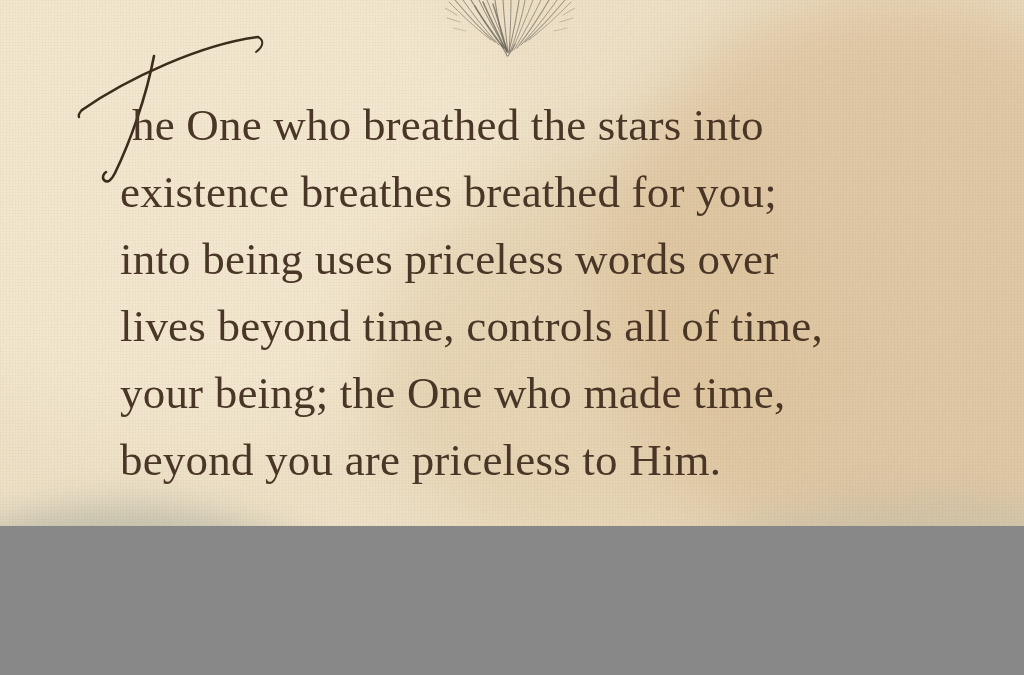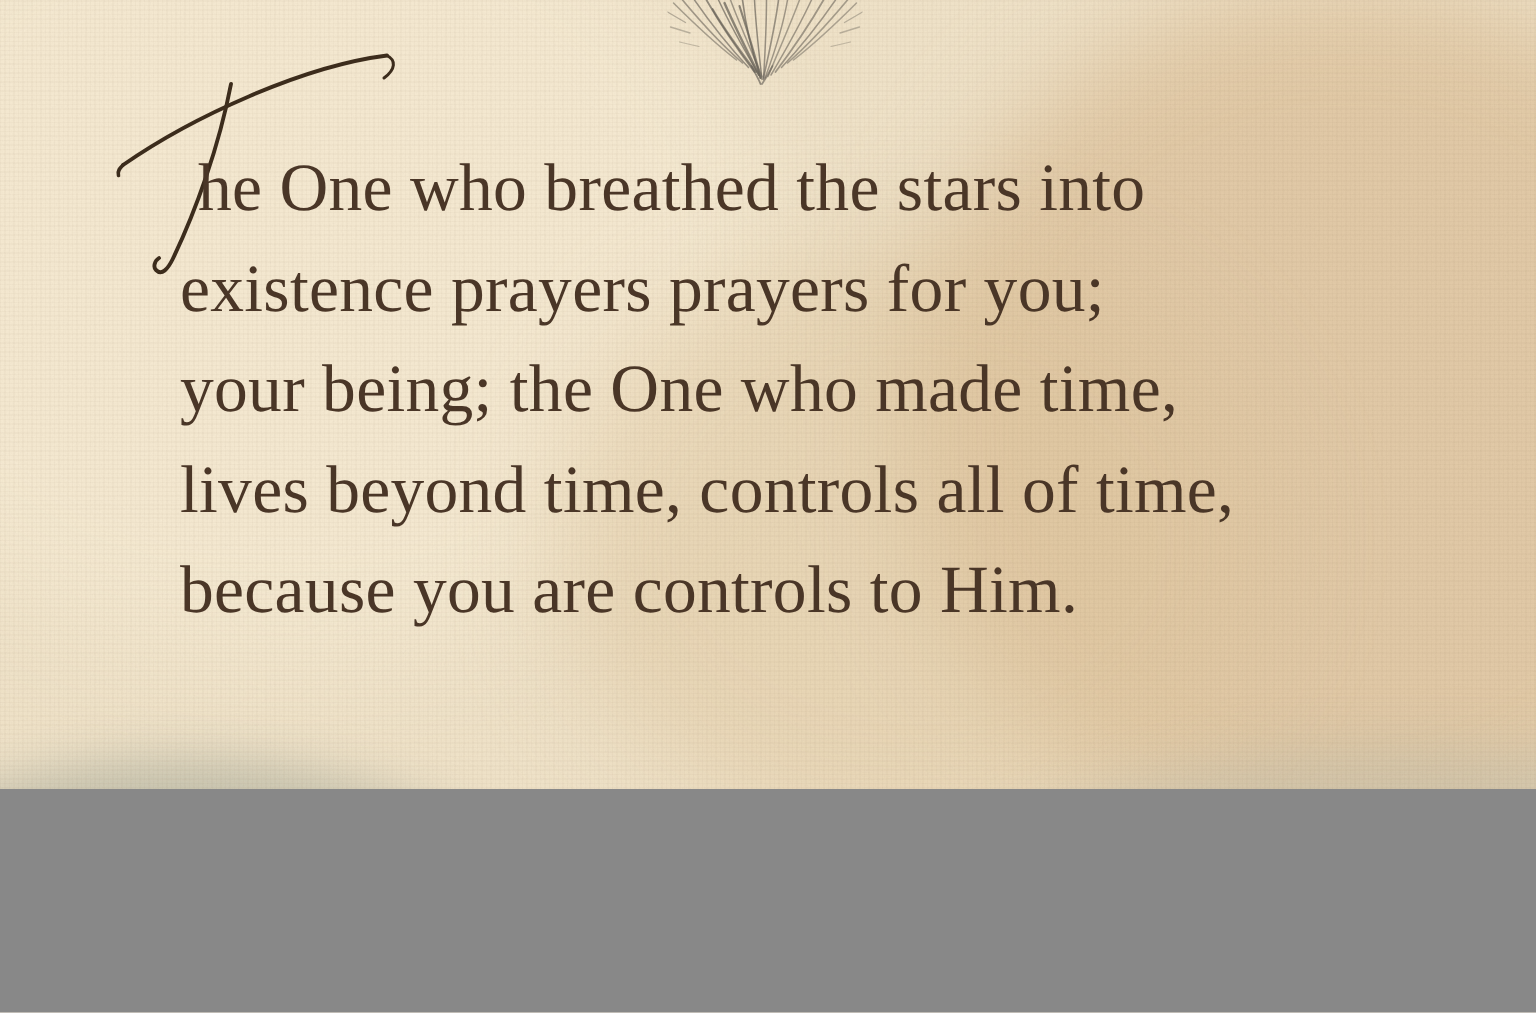--- a/index.html
+++ b/index.html
@@ -103,21 +103,22 @@
       <path d="M12,84 C58,52 132,18 188,11" stroke-width="2.6"></path>
       <path d="M188,11 C194,14 194,20 186,26" stroke-width="2"></path>
       <path d="M12,84 C10,86 8,88 9,91" stroke-width="2.4"></path>
       <path d="M84,30 C76,72 60,116 45,147 C42,153 38,158 34,154 C32,152 33,148 36,146" stroke-width="2.6"></path>
     </g>
   </svg>
 
   <div class="quote">
     <span class="sr">T</span>
     <div class="l1">he One who breathed the stars into</div>
-    <div>existence prayers prayers for you;</div>
+    <div>existence breathes breathed for you;</div>
+    <div>into being uses priceless words over</div>
+    <div>lives beyond time, controls all of time,</div>
     <div>your being; the One who made time,</div>
-    <div>lives beyond time, controls all of time,</div>
-    <div>because you are controls to Him.</div>
+    <div>beyond you are priceless to Him.</div>
   </div>
 
   <div class="blue-circle"></div>
 
 </div>
 
 </body></html>

